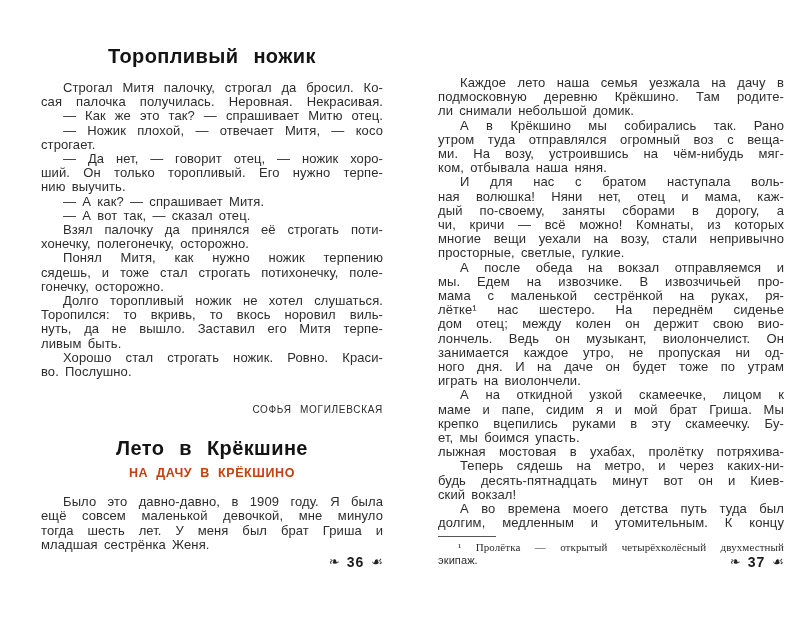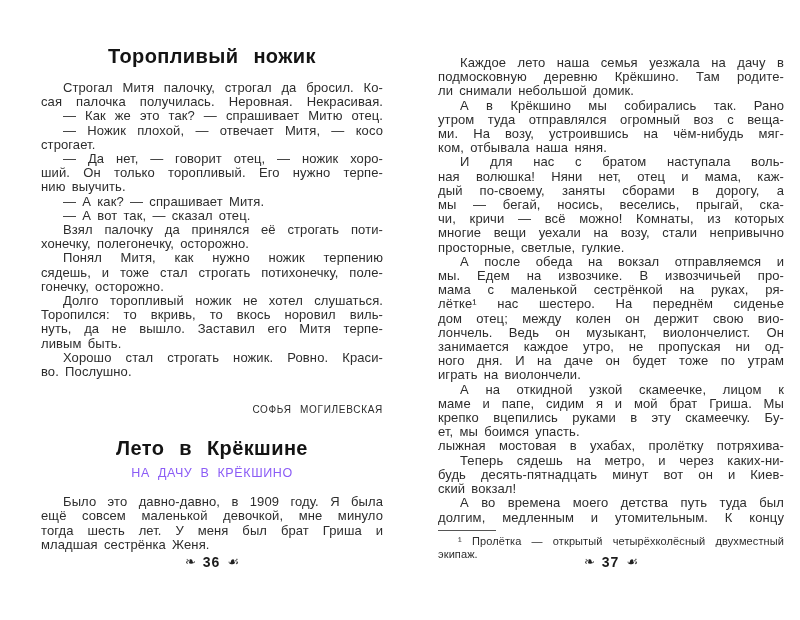--- a/index.html
+++ b/index.html
@@ -8,21 +8,21 @@
     font-family: "Liberation Sans", sans-serif;
     color: #2d2d2d;
     overflow: hidden;
   }
   .spread { position: relative; width: 800px; height: 620px; background: #ffffff; }
   .page { position: absolute; top: 0; height: 620px; }
   .page.left  { left: 35px;  width: 342px; margin-left: 6px; }
   .page.right { left: 438px; width: 346px; }
   .content { position: relative; }
   .page.left  .content { padding-top: 44px; }
-  .page.right .content { padding-top: 56px; }
+  .page.right .content { padding-top: 76px; }
 
   
   .bl {
     font-size: 13px;
     line-height: 14.2px;
     word-spacing: 2.5px;
     text-align: left;
     letter-spacing: 0.1px;
   }
   .bl.ind { text-indent: 22px; }
@@ -42,49 +42,50 @@
   .title2 { margin-top: 18px; line-height: 28px; }
 
   .subtitle {
     text-align: center;
     font-size: 12.5px;
     line-height: 16px;
     margin-top: 3px;
     margin-bottom: 14px;
     word-spacing: 4px;
     letter-spacing: 0.6px;
-    color: #8b5cf6;
+    color: #c2410c;
+    font-weight: bold;
   }
 
   .author {
     text-align: right;
     font-size: 10px;
     line-height: 13px;
     margin-top: 24px;
     word-spacing: 5px;
     letter-spacing: 0.7px;
     color: #2a2a2a;
   }
 
   
   .footsep { width: 58px; border-top: 1px solid #555; margin: 5px 0 4px 0; height: 0; }
   .fl {
     font-size: 11px;
     line-height: 13.5px;
     word-spacing: 2px;
     letter-spacing: 0.1px;
   }
-  .fl.ind { text-indent: 20px; }
+  .fl.ind { text-indent: 20px; font-family: Liberation Serif, serif; }
   .fl.jst { text-align: justify; text-align-last: justify; }
 
   
   .pagenum {
     position: absolute;
     left: 0; right: 0; top: 554px;
-    text-align: center;
+    text-align: right;
     font-size: 14px;
     font-weight: bold;
     color: #1c1c1c;
   }
   .pagenum .num { margin: 0 7px; letter-spacing: 1px; }
   .pagenum .orn { font-size: 13px; font-weight: normal; position: relative; top: -1px; color: #222; }
 </style>
 </head>
 <body>
 
@@ -132,21 +133,20 @@
         <div class="bl ind jst">Каждое лето наша семья уезжала на дачу в</div>
         <div class="bl jst">подмосковную деревню Крёкшино. Там родите-</div>
         <div class="bl">ли снимали небольшой домик.</div>
         <div class="bl ind jst">А в Крёкшино мы собирались так. Рано</div>
         <div class="bl jst">утром туда отправлялся огромный воз с веща-</div>
         <div class="bl jst">ми. На возу, устроившись на чём-нибудь мяг-</div>
         <div class="bl">ком, отбывала наша няня.</div>
         <div class="bl ind jst">И для нас с братом наступала воль-</div>
         <div class="bl jst">ная волюшка! Няни нет, отец и мама, каж-</div>
         <div class="bl jst">дый по-своему, заняты сборами в дорогу, а</div>
-        <div class="bl jst">мы — бегай, носись, веселись, прыгай, ска-</div>
         <div class="bl jst">чи, кричи — всё можно! Комнаты, из которых</div>
         <div class="bl jst">многие вещи уехали на возу, стали непривычно</div>
         <div class="bl">просторные, светлые, гулкие.</div>
         <div class="bl ind jst">А после обеда на вокзал отправляемся и</div>
         <div class="bl jst">мы. Едем на извозчике. В извозчичьей про-</div>
         <div class="bl jst">мама с маленькой сестрёнкой на руках, ря-</div>
         <div class="bl jst">лётке¹ нас шестеро. На переднём сиденье</div>
         <div class="bl jst">дом отец; между колен он держит свою вио-</div>
         <div class="bl jst">лончель. Ведь он музыкант, виолончелист. Он</div>
         <div class="bl jst">занимается каждое утро, не пропуская ни од-</div>

